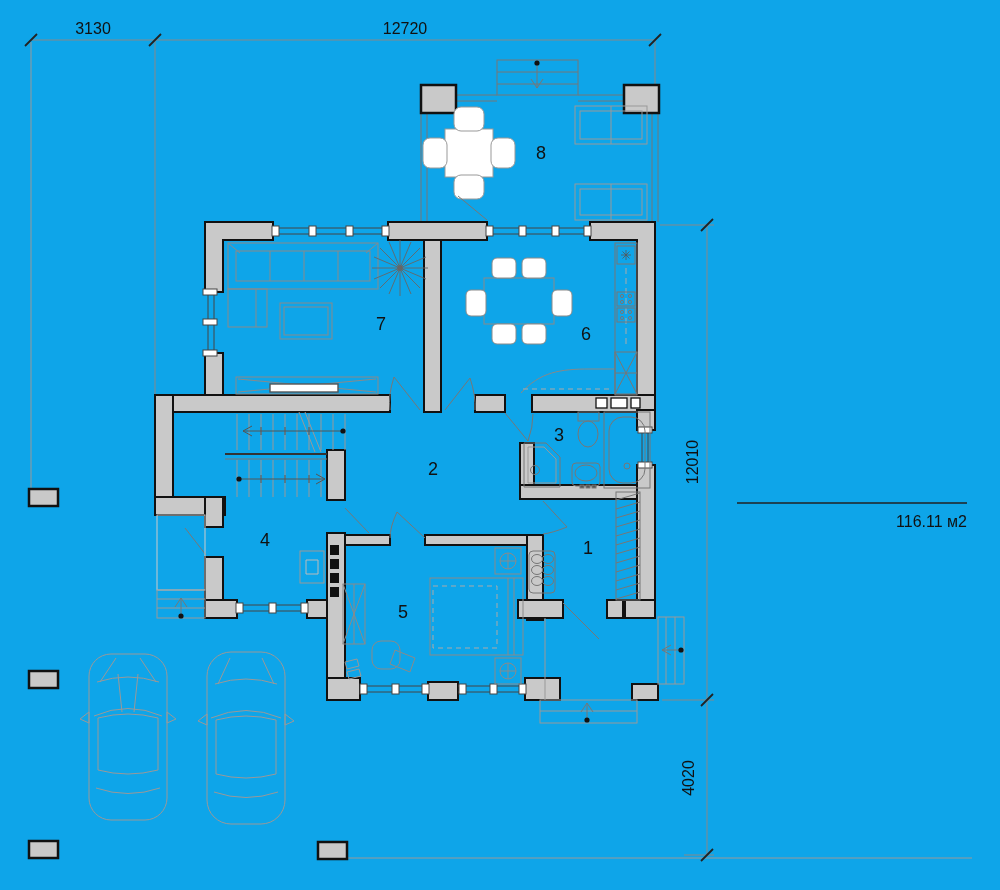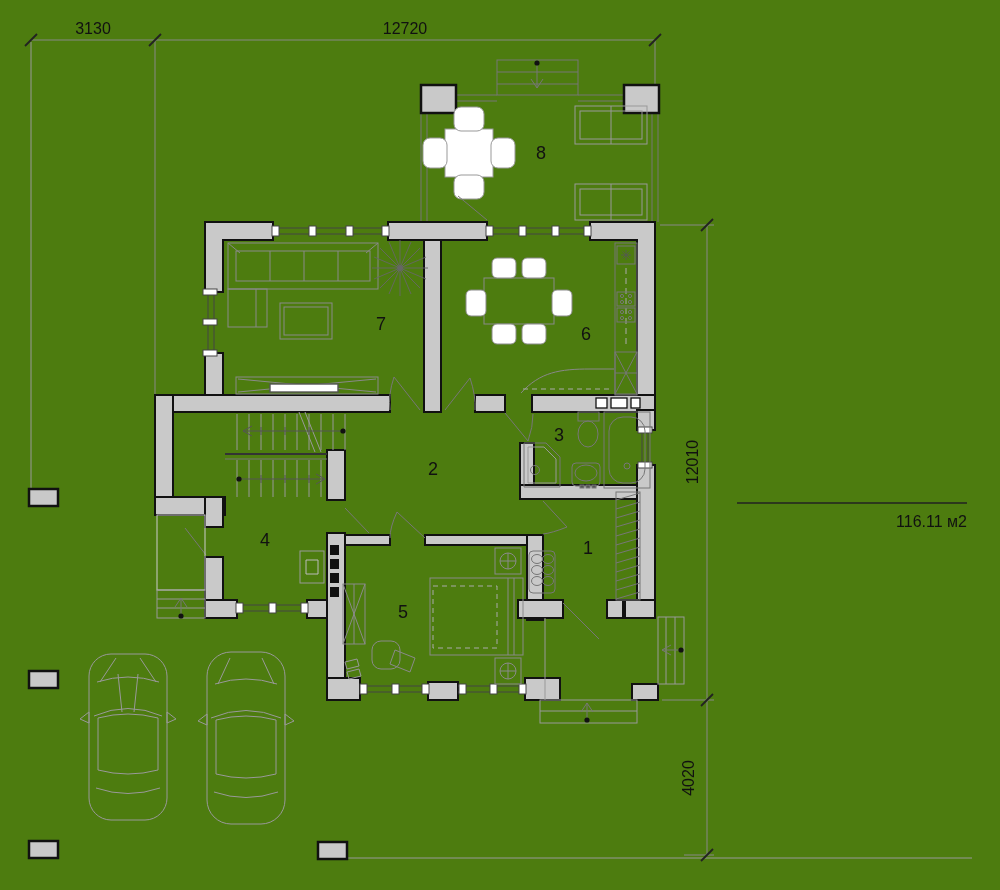--- a/index.html
+++ b/index.html
@@ -1,16 +1,16 @@
 <!DOCTYPE html>
 <html><head>
 <meta charset="utf-8">
 <style>
   html,body{margin:0;padding:0;background:#ffffff;}
-  #stage{position:relative;width:1000px;height:890px;background:#4d7c0f;overflow:hidden;
+  #stage{position:relative;width:1000px;height:890px;background:#0ea5e9;overflow:hidden;
          font-family:"Liberation Sans", sans-serif;}
   svg text{font-family:"Liberation Sans", sans-serif; fill:#111;}
   .dimtxt{font-size:16px;}
   .roomtxt{font-size:18px;}
   .areatxt{font-size:16px;}
 </style>
 </head>
 <body>
 
 <div id="stage">

